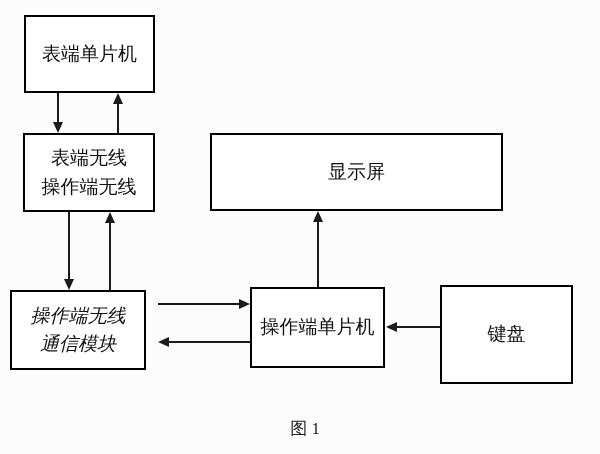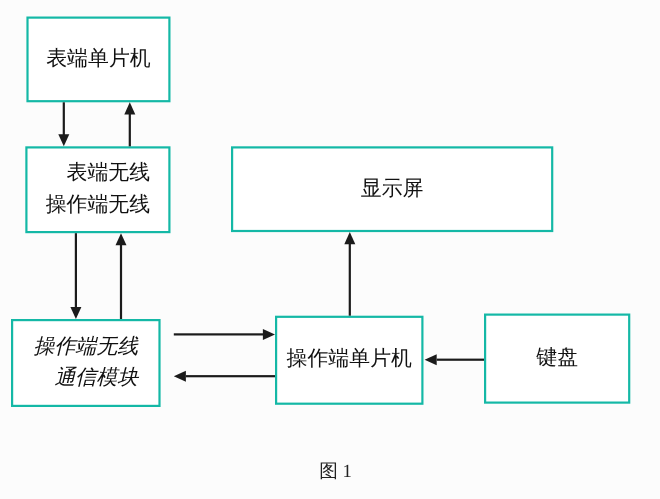--- a/index.html
+++ b/index.html
@@ -12,38 +12,38 @@
     width: 600px;
     height: 454px;
     background: #fcfcfc;
     font-family: "Liberation Serif", "DejaVu Serif", serif;
     overflow: hidden;
   }
   .box {
     position: absolute;
     box-sizing: border-box;
     background: #ffffff;
-    border: 2px solid #14b8a6;
+    border: 2px solid #000000;
     display: flex;
     align-items: center;
     justify-content: center;
-    text-align: right;
+    text-align: center;
     color: #111111;
     font-size: 19px;
     line-height: 1.5;
   }
   .box span {
     white-space: pre-line;
   }
   #b-meter-mcu      { left: 24px;  top: 15px;  width: 131px; height: 78px; }
   #b-meter-wireless { left: 23px;  top: 133px; width: 132px; height: 79px; }
   #b-op-wireless    { left: 10px;  top: 290px; width: 136px; height: 80px; font-style: italic; }
   #b-op-mcu         { left: 250px; top: 287px; width: 135px; height: 81px; }
   #b-display        { left: 210px; top: 133px; width: 293px; height: 78px; }
-  #b-keyboard       { left: 440px; top: 285px; width: 133px; height: 82px; }
+  #b-keyboard       { left: 440px; top: 285px; width: 133px; height: 99px; }
 
   .line {
     position: absolute;
     background: #1b1b1b;
   }
   #l-a { left: 57px;  top: 93px;  width: 2px;  height: 32px; }
   #l-b { left: 117px; top: 103px; width: 2px;  height: 30px; }
   #l-c { left: 68px;  top: 212px; width: 2px;  height: 70px; }
   #l-d { left: 109px; top: 222px; width: 2px;  height: 68px; }
   #l-e { left: 317px; top: 221px; width: 2px;  height: 66px; }

